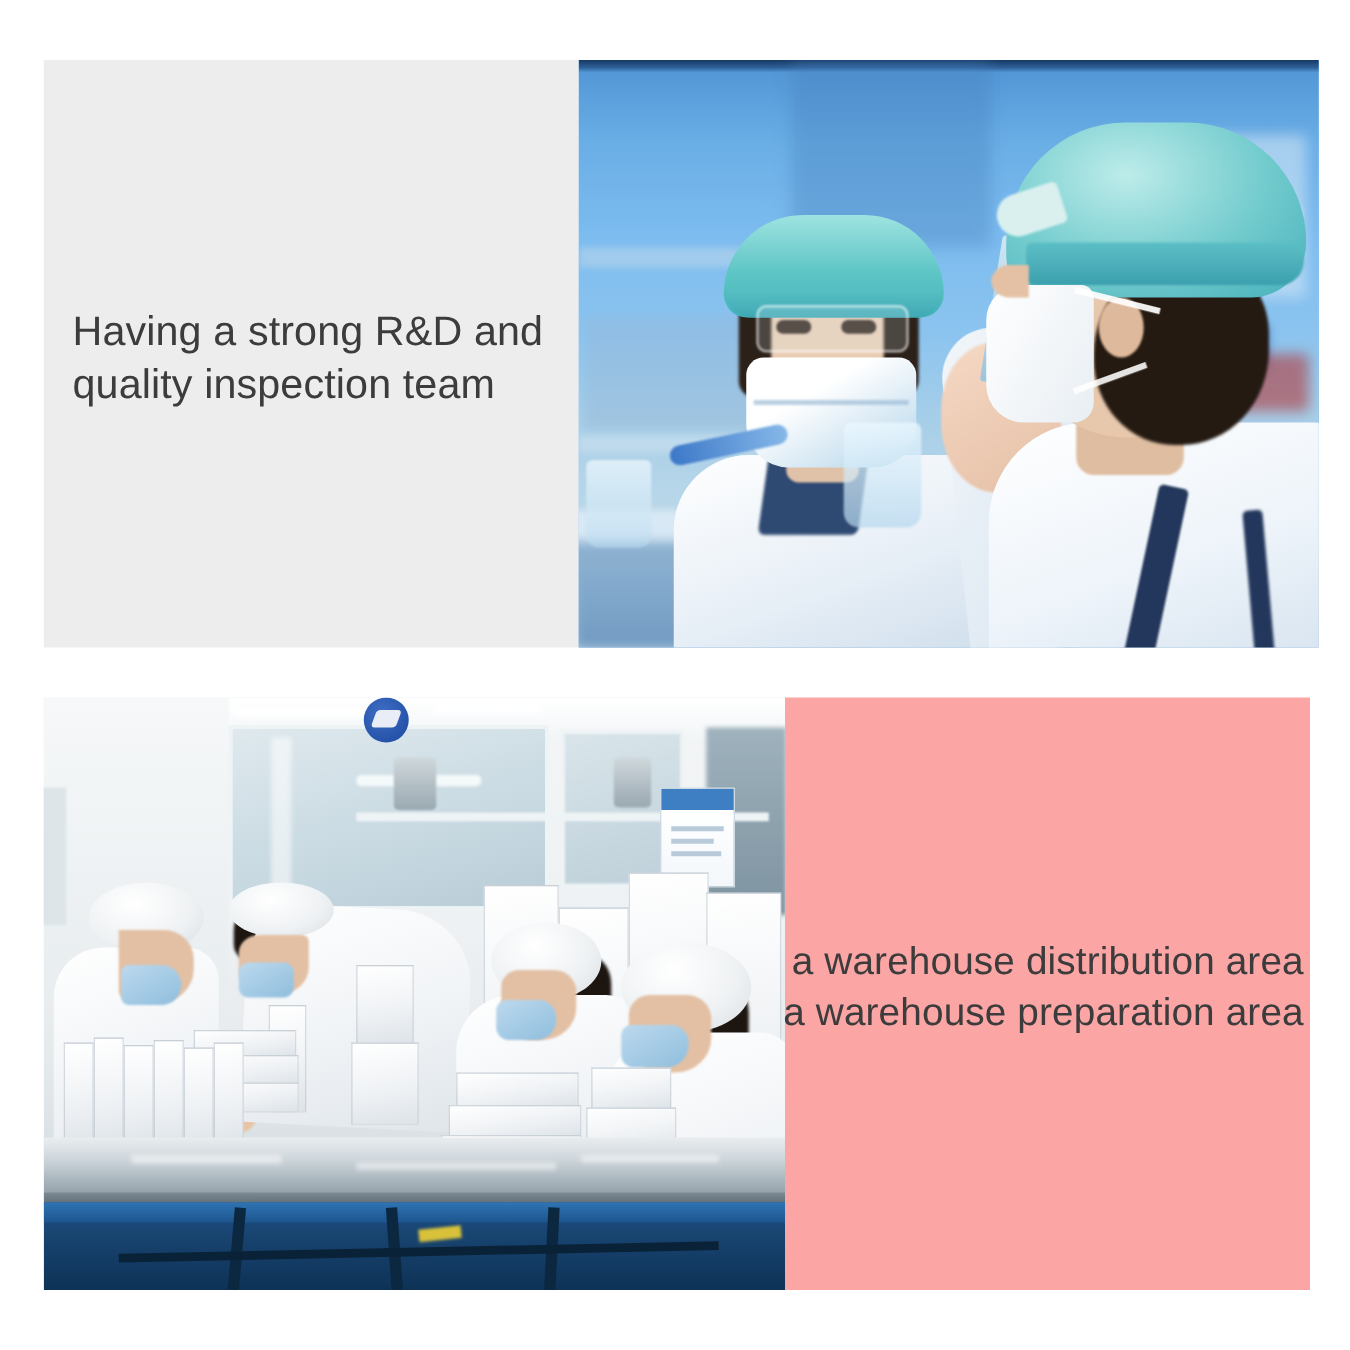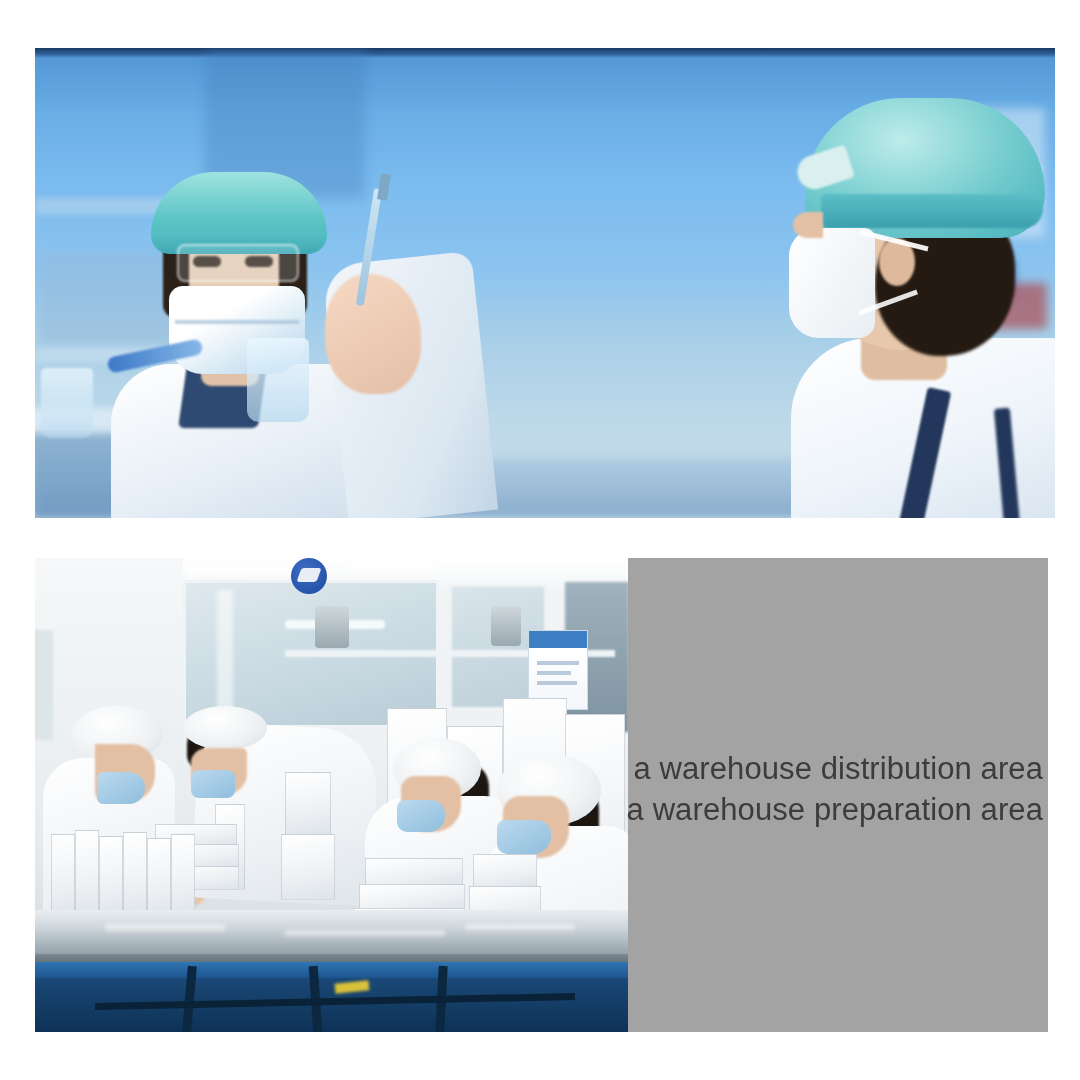--- a/index.html
+++ b/index.html
@@ -47,21 +47,21 @@
     width:1013px;height:474px;
     display:flex;flex-direction:row;
   }
   .bottom-photo{
     flex:0 0 593px;height:474px;
     position:relative;overflow:hidden;
     background:#eef1f3;
   }
   .bottom-caption-panel{
     flex:1 1 auto;height:474px;
-    background:#a3a3a3;
+    background:#fca5a5;
     position:relative;
   }
   .bottom-caption{
     position:absolute;
     right:5px;top:190px;
     width:100%;
     text-align:right;
     color:#3c3c3c;
     font-size:31px;
     line-height:1.33;
@@ -507,20 +507,24 @@
   .rf2{left:250px;top:372px;width:160px;height:6px;}
   .rf3{left:430px;top:366px;width:110px;height:6px;}
 </style>
 </head>
 <body>
 
 <div class="stage">
 
   <div class="top-section">
 
+    <div class="top-caption-panel">
+      <div class="top-caption">Having a strong R&amp;D and
+quality inspection team</div>
+    </div>
 
     <div class="top-photo">
       <div class="lab-bg"></div>
       <div class="lab-dark-top"></div>
       <div class="lab-wallpanel"></div>
       <div class="lab-shelf-a"></div>
       <div class="lab-shelf-b"></div>
       <div class="lab-shelf-c"></div>
       <div class="lab-counter"></div>
       <div class="lab-counter2"></div>

